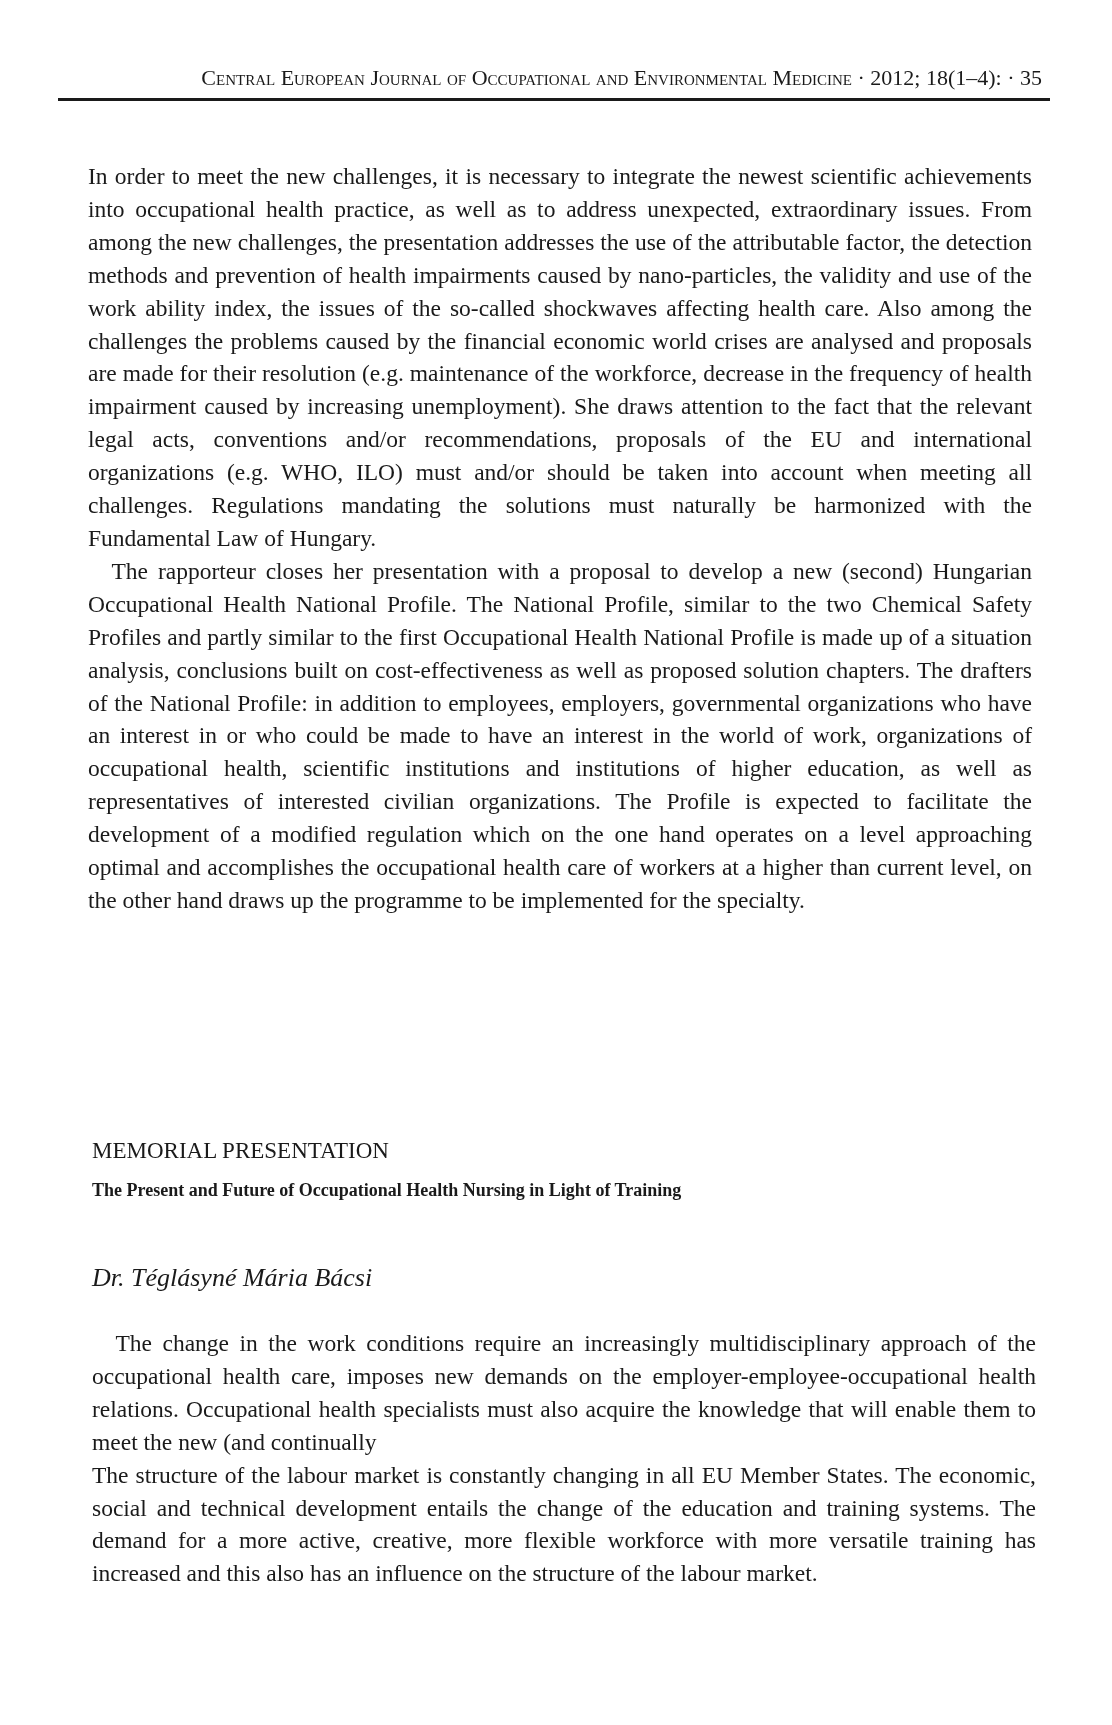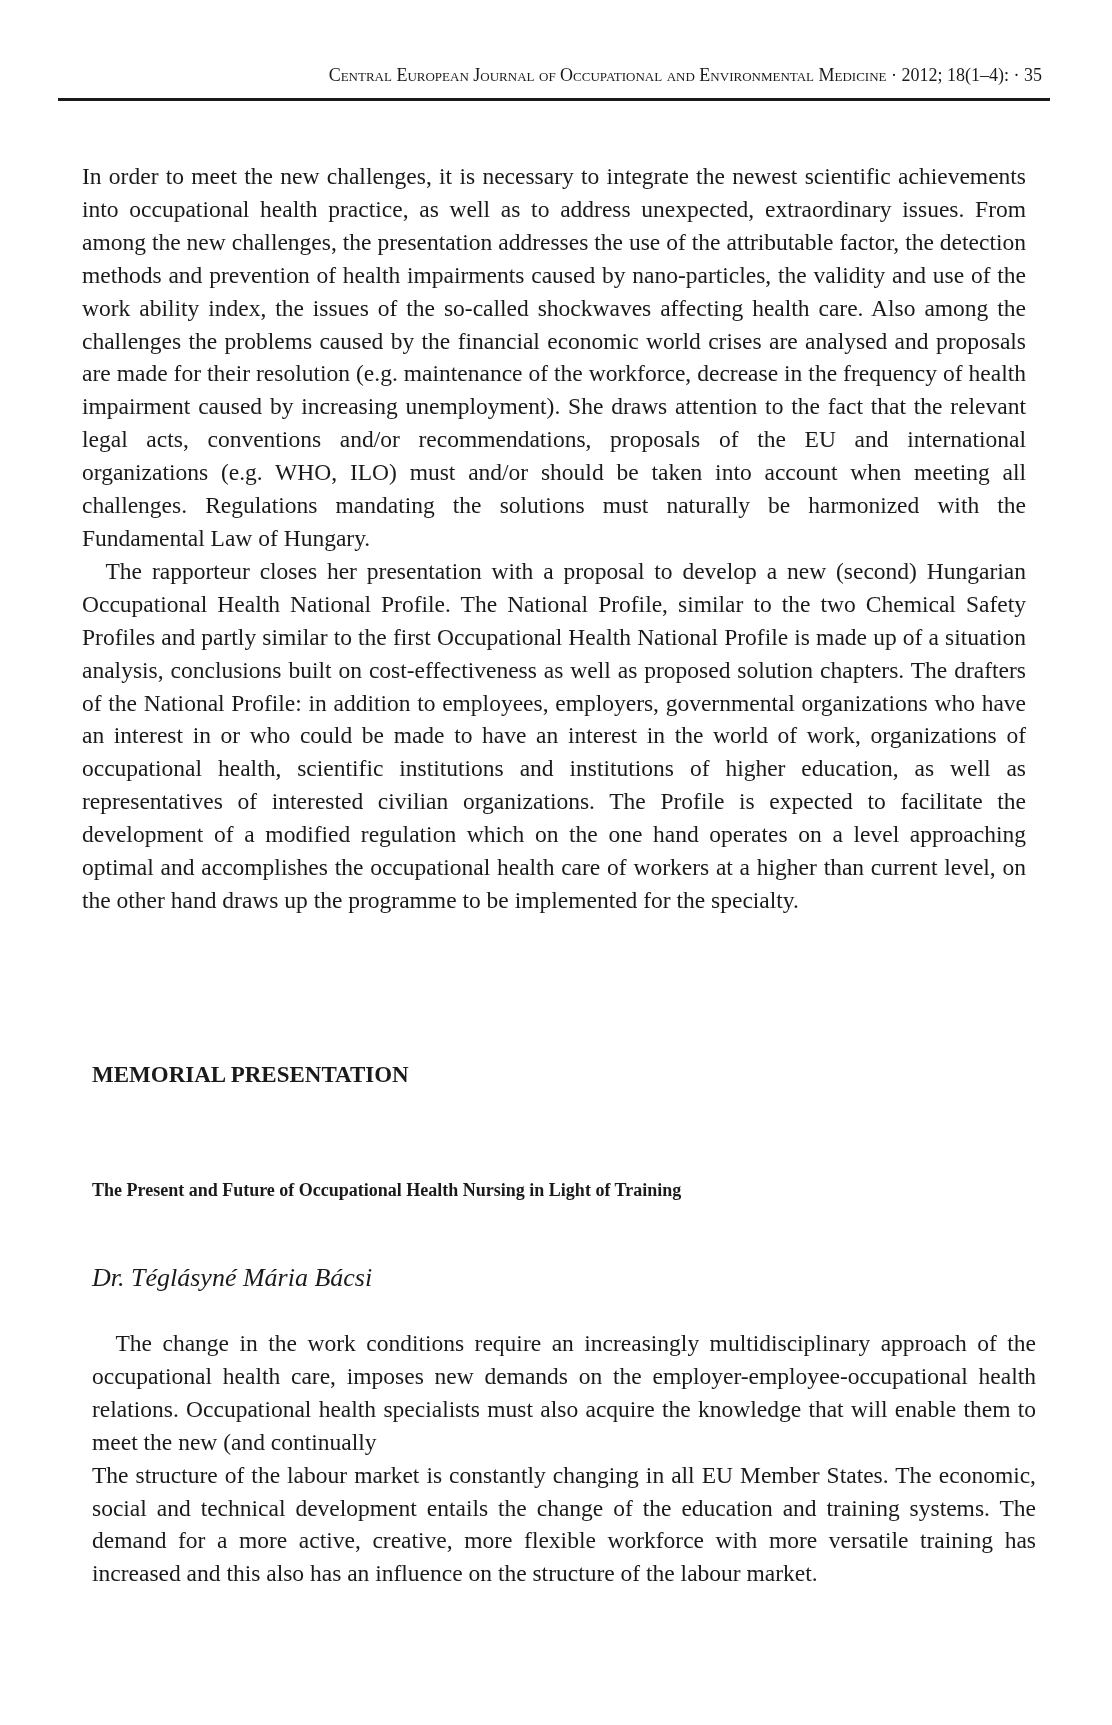--- a/index.html
+++ b/index.html
@@ -1,22 +1,22 @@
 <!DOCTYPE html>
 <html><head>
 <meta charset="utf-8">
 <style>
   html, body { margin: 0; padding: 0; background: #ffffff; }
   body { width: 1112px; height: 1725px; position: relative; overflow: hidden; font-family: "Liberation Serif", "DejaVu Serif", serif; color: #1a1a1a; }
   .header { position: absolute; left: 58px; top: 56px; width: 992px; height: 42px; border-bottom: 3px solid #1a1a1a; }
-  .header-text { position: absolute; right: 8px; top: 9px; font-size: 18px; font-variant: small-caps; letter-spacing: 0px; white-space: nowrap; }
-  .content { position: absolute; left: 82px; top: 160px; width: 944px; font-family: Liberation Serif, serif; }
+  .header-text { position: absolute; right: 8px; top: 9px; font-size: 22px; font-variant: small-caps; letter-spacing: 0px; white-space: nowrap; }
+  .content { position: absolute; left: 88px; top: 160px; width: 944px; font-family: Liberation Serif, serif; }
   .para { font-size: 23.5px; line-height: 32.9px; text-align: justify; margin: 0; text-justify: inter-word; }
   .para.indent { text-indent: 1.0em; }
-  .section-title { position: absolute; left: 92px; top: 1062px; font-size: 23px; font-weight: bold; margin: 0; }
+  .section-title { position: absolute; left: 92px; top: 1138px; font-size: 23px; font-weight: normal; margin: 0; }
   .article-title { position: absolute; left: 92px; top: 1174px; width: 780px; font-size: 18px; font-weight: bold; line-height: 33px; margin: 0; }
   .author { position: absolute; left: 92px; top: 1263px; font-size: 26px; font-style: italic; margin: 0; }
   .content2 { position: absolute; left: 92px; top: 1327px; width: 944px; }
 </style>
 </head>
 <body>
 
 <div class="header">
   <div class="header-text">Central European Journal of Occupational and Environmental Medicine · 2012; 18(1–4): · 35</div>
 </div>

